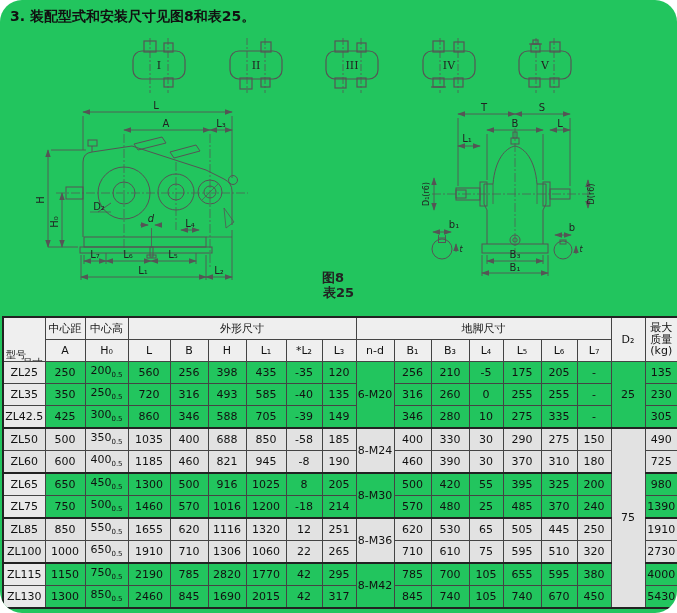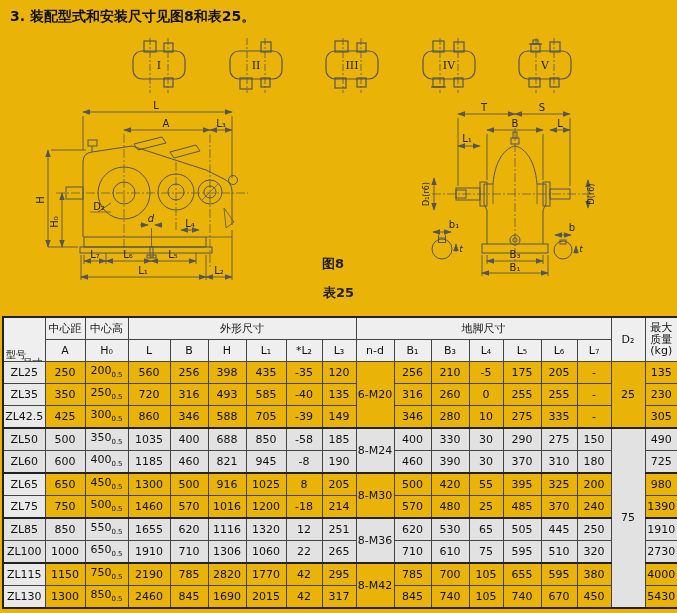--- a/index.html
+++ b/index.html
@@ -1,22 +1,22 @@
 <!DOCTYPE html>
 <html><head>
 <meta charset="utf-8">
 <style>
   html,body{margin:0;padding:0;background:#fff;}
-  .page{position:relative;width:677px;height:613px;background:#eab308;overflow:hidden;
-        font-family:"DejaVu Sans",sans-serif;color:#1a1a1a;}
+  .page{position:relative;width:677px;height:613px;background:#22c55e;overflow:hidden;
+        font-family:"DejaVu Sans",sans-serif;color:#1a1a1a;border-radius:22px;}
   .title-line{position:absolute;left:10px;top:8px;font-size:14px;font-weight:bold;color:#111;}
   .assembly-row{position:absolute;left:128px;top:34px;width:448px;height:64px;
                 display:flex;justify-content:space-between;align-items:center;}
   .fig-wrap{position:absolute;}
-  .fig8-label{position:absolute;left:322px;top:255px;font-size:13px;font-weight:bold;color:#222;}
+  .fig8-label{position:absolute;left:322px;top:269px;font-size:13px;font-weight:bold;color:#222;}
   .table-caption{position:absolute;left:0;top:284px;width:677px;text-align:center;
                  font-size:13px;font-weight:bold;color:#222;}
   table.dims{position:absolute;left:2px;top:316px;width:673px;border-collapse:collapse;
              table-layout:fixed;font-size:11px;color:#111;border:2px solid #222;}
   table.dims th,table.dims td{border:1px solid #444;text-align:center;vertical-align:middle;
              padding:0;height:21px;line-height:1.05;overflow:hidden;}
   table.dims th{background:#efefef;font-weight:normal;font-size:11px;}
   td.model{background:#e9e9e9;}
   tr.band td{background:#e2e2e2;}
   tr.grp td{border-top:2px solid #222;}

